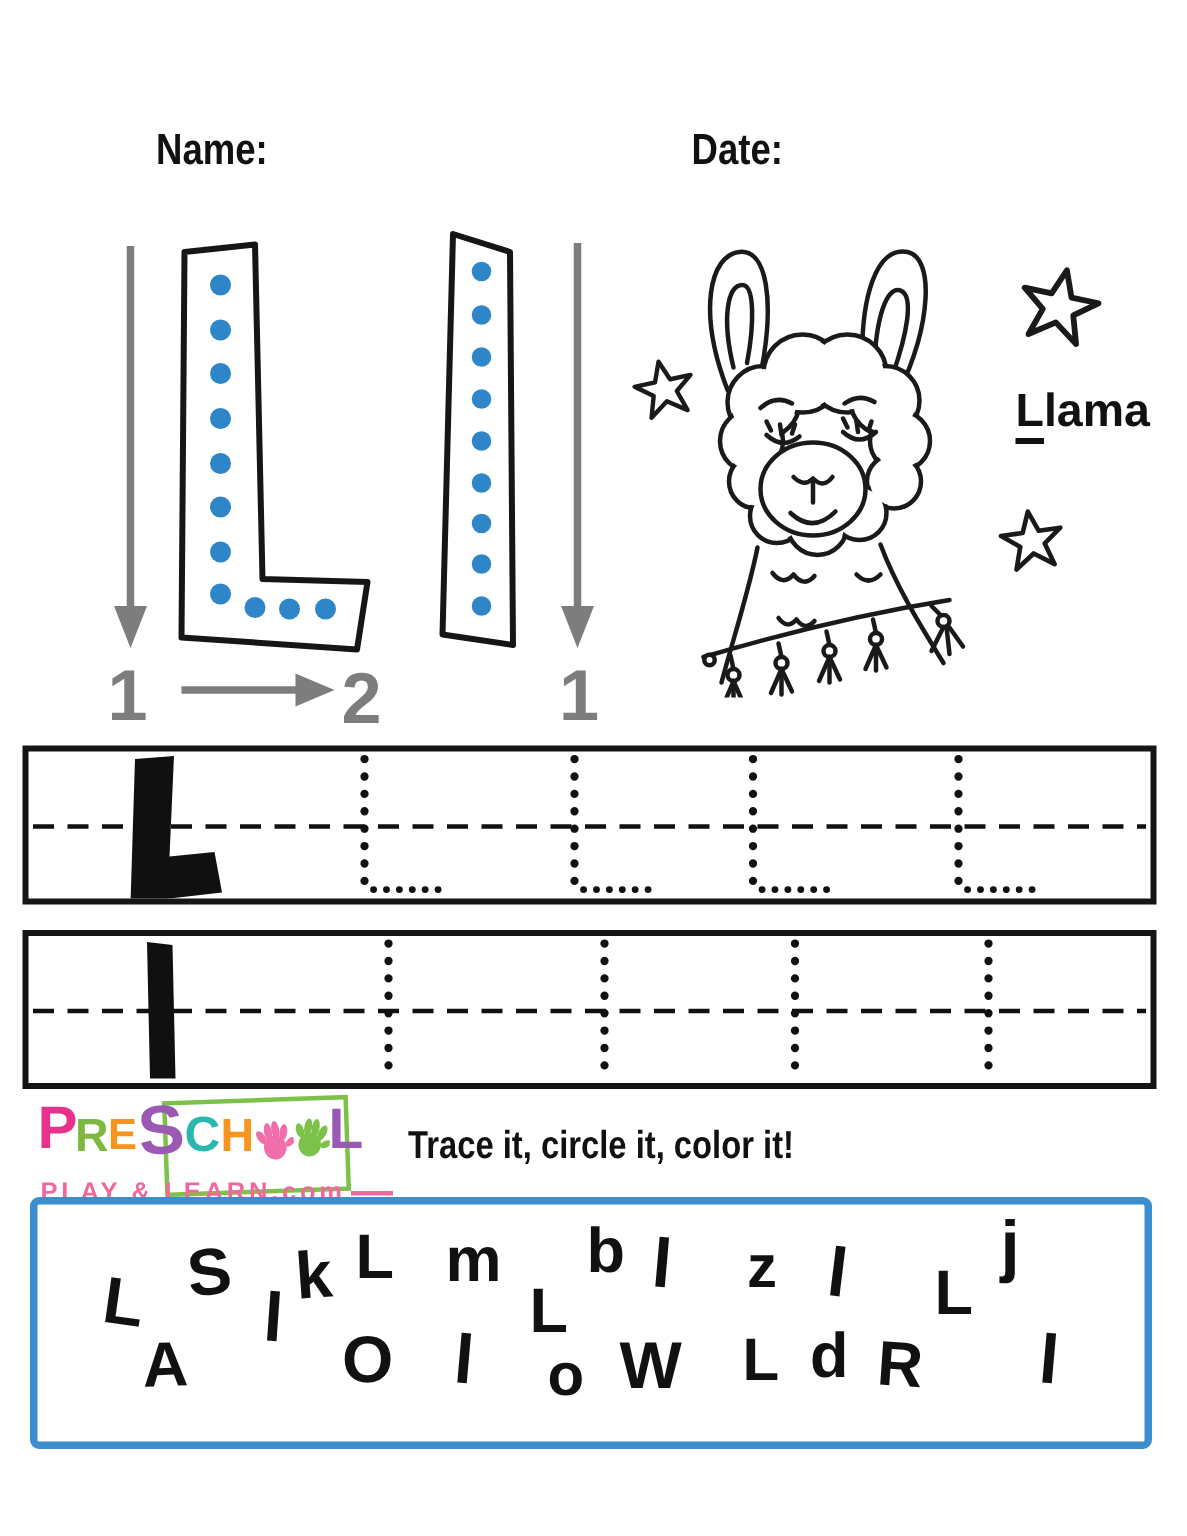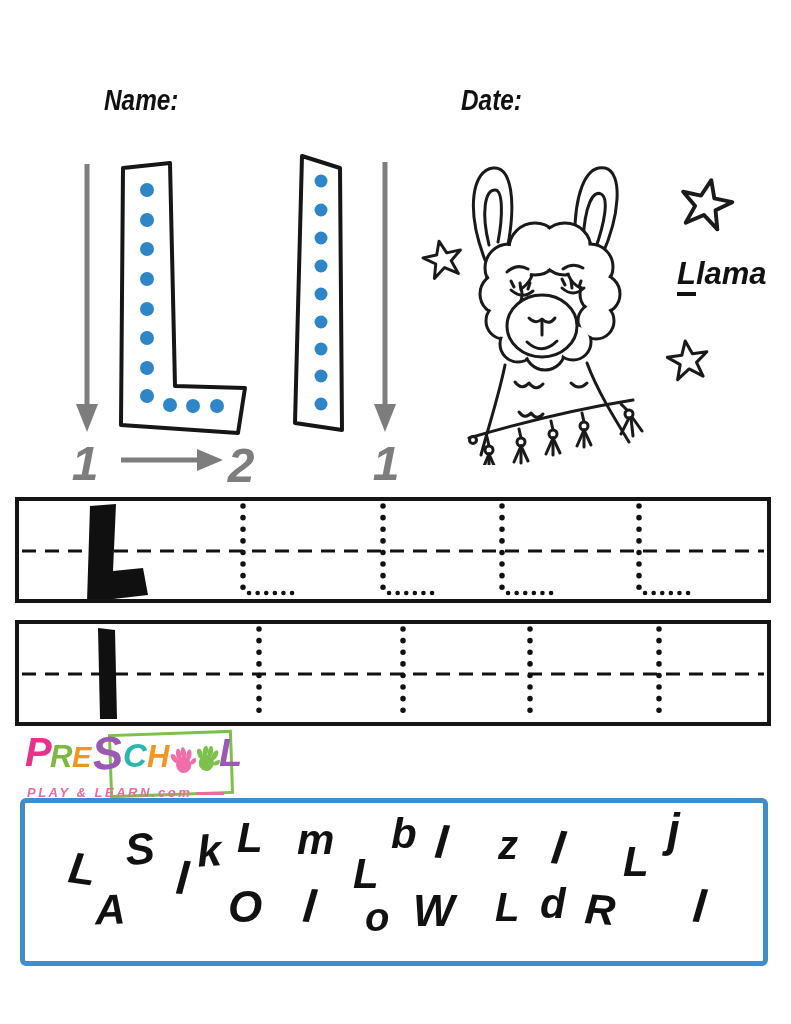--- a/index.html
+++ b/index.html
@@ -1,17 +1,17 @@
 <!DOCTYPE html>
 <html style="--dot: #2e86c8; --arrow: #7d7d7d; --ink: #111111; --hunt-border: #3d8ecf; --frame: #7cc24a; --tagline: #f0699e;"><head>
 <meta charset="utf-8">
 <style>
   html,body{margin:0;padding:0;background:#fff;}
   .page{position:relative;width:791px;height:1024px;background:#fff;overflow:hidden;
-        font-family:"Liberation Sans","DejaVu Sans",sans-serif;color:#111;font-style:italic;}
+        font-family:"Liberation Sans","DejaVu Sans",sans-serif;color:#111;}
   .abs{position:absolute;}
   .cond{display:inline-block;transform:scaleX(.84);transform-origin:0 0;font-weight:bold;}
   .hdr{font-size:29px;font-weight:bold;letter-spacing:0;}
   
   .gline{stroke:var(--arrow);stroke-width:5;fill:none;}
   .ghead{fill:var(--arrow);stroke:none;}
   .gnum{fill:var(--arrow);font-size:48px;font-weight:bold;text-anchor:middle;}
   .outline{fill:#fff;stroke:#161616;stroke-width:4;stroke-linejoin:round;}
   .gdot{fill:var(--dot);}
   
@@ -25,21 +25,21 @@
   
   .rowbox{position:absolute;left:15px;width:748px;height:98px;border:4px solid #151515;background:#fff;}
   .mid{stroke:var(--ink);stroke-width:3;stroke-dasharray:14 9;fill:none;}
   .dotline{stroke:var(--ink);stroke-width:5.5;stroke-dasharray:0.1 11.5;stroke-linecap:round;fill:none;}
   .dotfoot{stroke:var(--ink);stroke-width:4.5;stroke-dasharray:0.1 8.5;stroke-linecap:round;fill:none;}
   .solidglyph{fill:#101010;stroke:none;}
   
   .logo{position:absolute;left:25px;top:732px;width:235px;height:72px;}
   .logo-frame{position:absolute;left:84px;top:0px;width:118px;height:58px;border:3px solid var(--frame);transform:rotate(-2deg);}
   .logo-letter{position:absolute;font-weight:bold;line-height:1;}
-  .logo-tag{position:absolute;left:2px;top:53px;font-size:13px;font-weight:bold;letter-spacing:2.5px;color:var(--tagline);white-space:nowrap;}
+  .logo-tag{position:absolute;left:2px;top:53px;font-size:17px;font-weight:bold;letter-spacing:2.5px;color:var(--tagline);white-space:nowrap;}
   .tagdash{display:inline-block;width:28px;height:3px;background:var(--tagline);vertical-align:middle;margin-left:4px;}
   .instruction{font-size:26px;font-weight:bold;}
   
   .huntbox{position:absolute;left:20px;top:798px;width:738px;height:158px;border:5px solid var(--hunt-border);border-radius:6px;background:#fff;}
   .scatter-letter{position:absolute;font-weight:bold;line-height:1;color:var(--ink);}
 </style>
 </head>
 <body>
 
 <div class="page">
@@ -259,20 +259,23 @@
               <ellipse cx="22.5" cy="18" rx="2.2" ry="4" transform="rotate(55 22.5 18)"></ellipse>
             </g>
           </svg></span>
         <span class="logo-letter" style="left: 194px; top: 2px; transform: rotate(0deg); color: rgb(155, 89, 182); font-size: 38px;">L</span>
       </div>
     <div class="logo-tag">
       <span>PLAY &amp; LEARN</span><span>.com</span><span class="tagdash"></span>
     </div>
   </div>
 
+  <div class="abs instruction" style="left:272px;top:748px;">
+    <span class="cond">Trace it, circle it, color it!</span>
+  </div>
 
   <div class="huntbox" id="hunt-box">
       <span class="scatter-letter" style="left: 44px; top: 44px; font-size: 44px; transform: rotate(8deg);">L</span>
       <span class="scatter-letter" style="left: 70px; top: 86px; font-size: 42px; transform: rotate(-2deg);">A</span>
       <span class="scatter-letter" style="left: 100px; top: 24px; font-size: 44px; transform: rotate(-6deg);">S</span>
       <span class="scatter-letter" style="left: 151px; top: 52px; font-size: 46px; transform: rotate(4deg);">l</span>
       <span class="scatter-letter" style="left: 172px; top: 26px; font-size: 44px; transform: rotate(-4deg);">k</span>
       <span class="scatter-letter" style="left: 212px; top: 14px; font-size: 42px; transform: rotate(0deg);">L</span>
       <span class="scatter-letter" style="left: 203px; top: 82px; font-size: 44px; transform: rotate(0deg);">O</span>
       <span class="scatter-letter" style="left: 272px; top: 16px; font-size: 42px; transform: rotate(0deg);">m</span>

